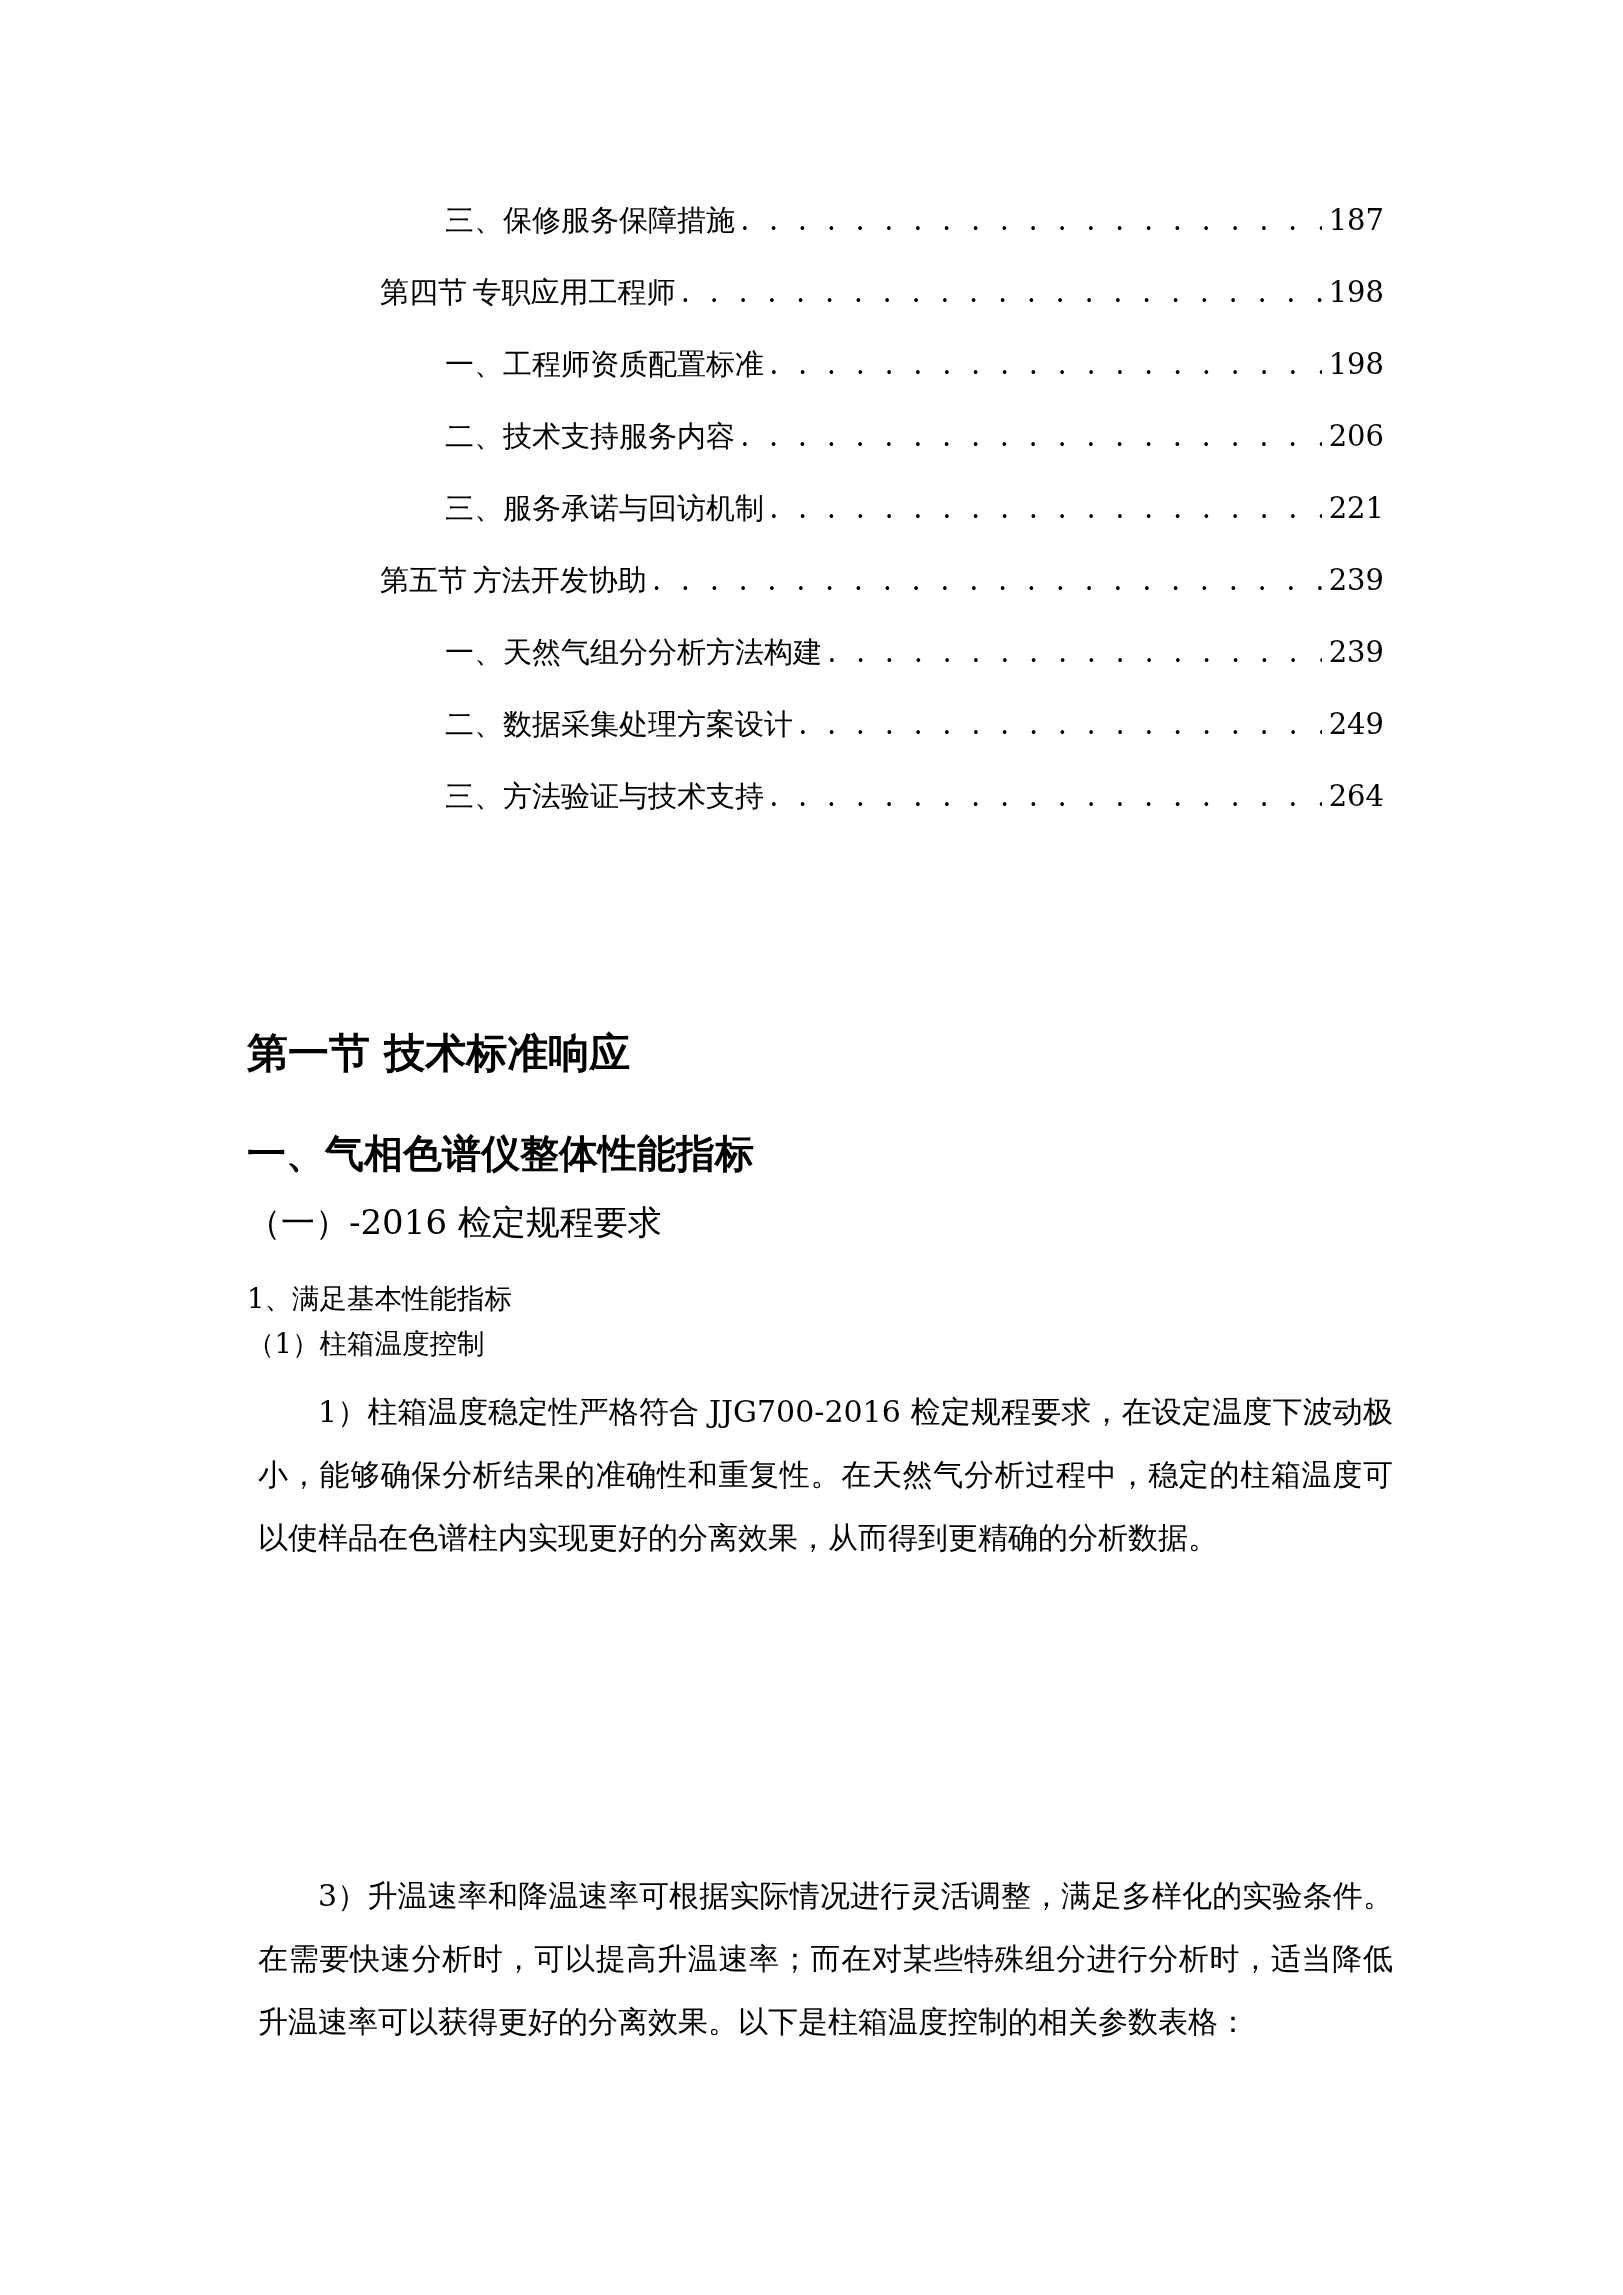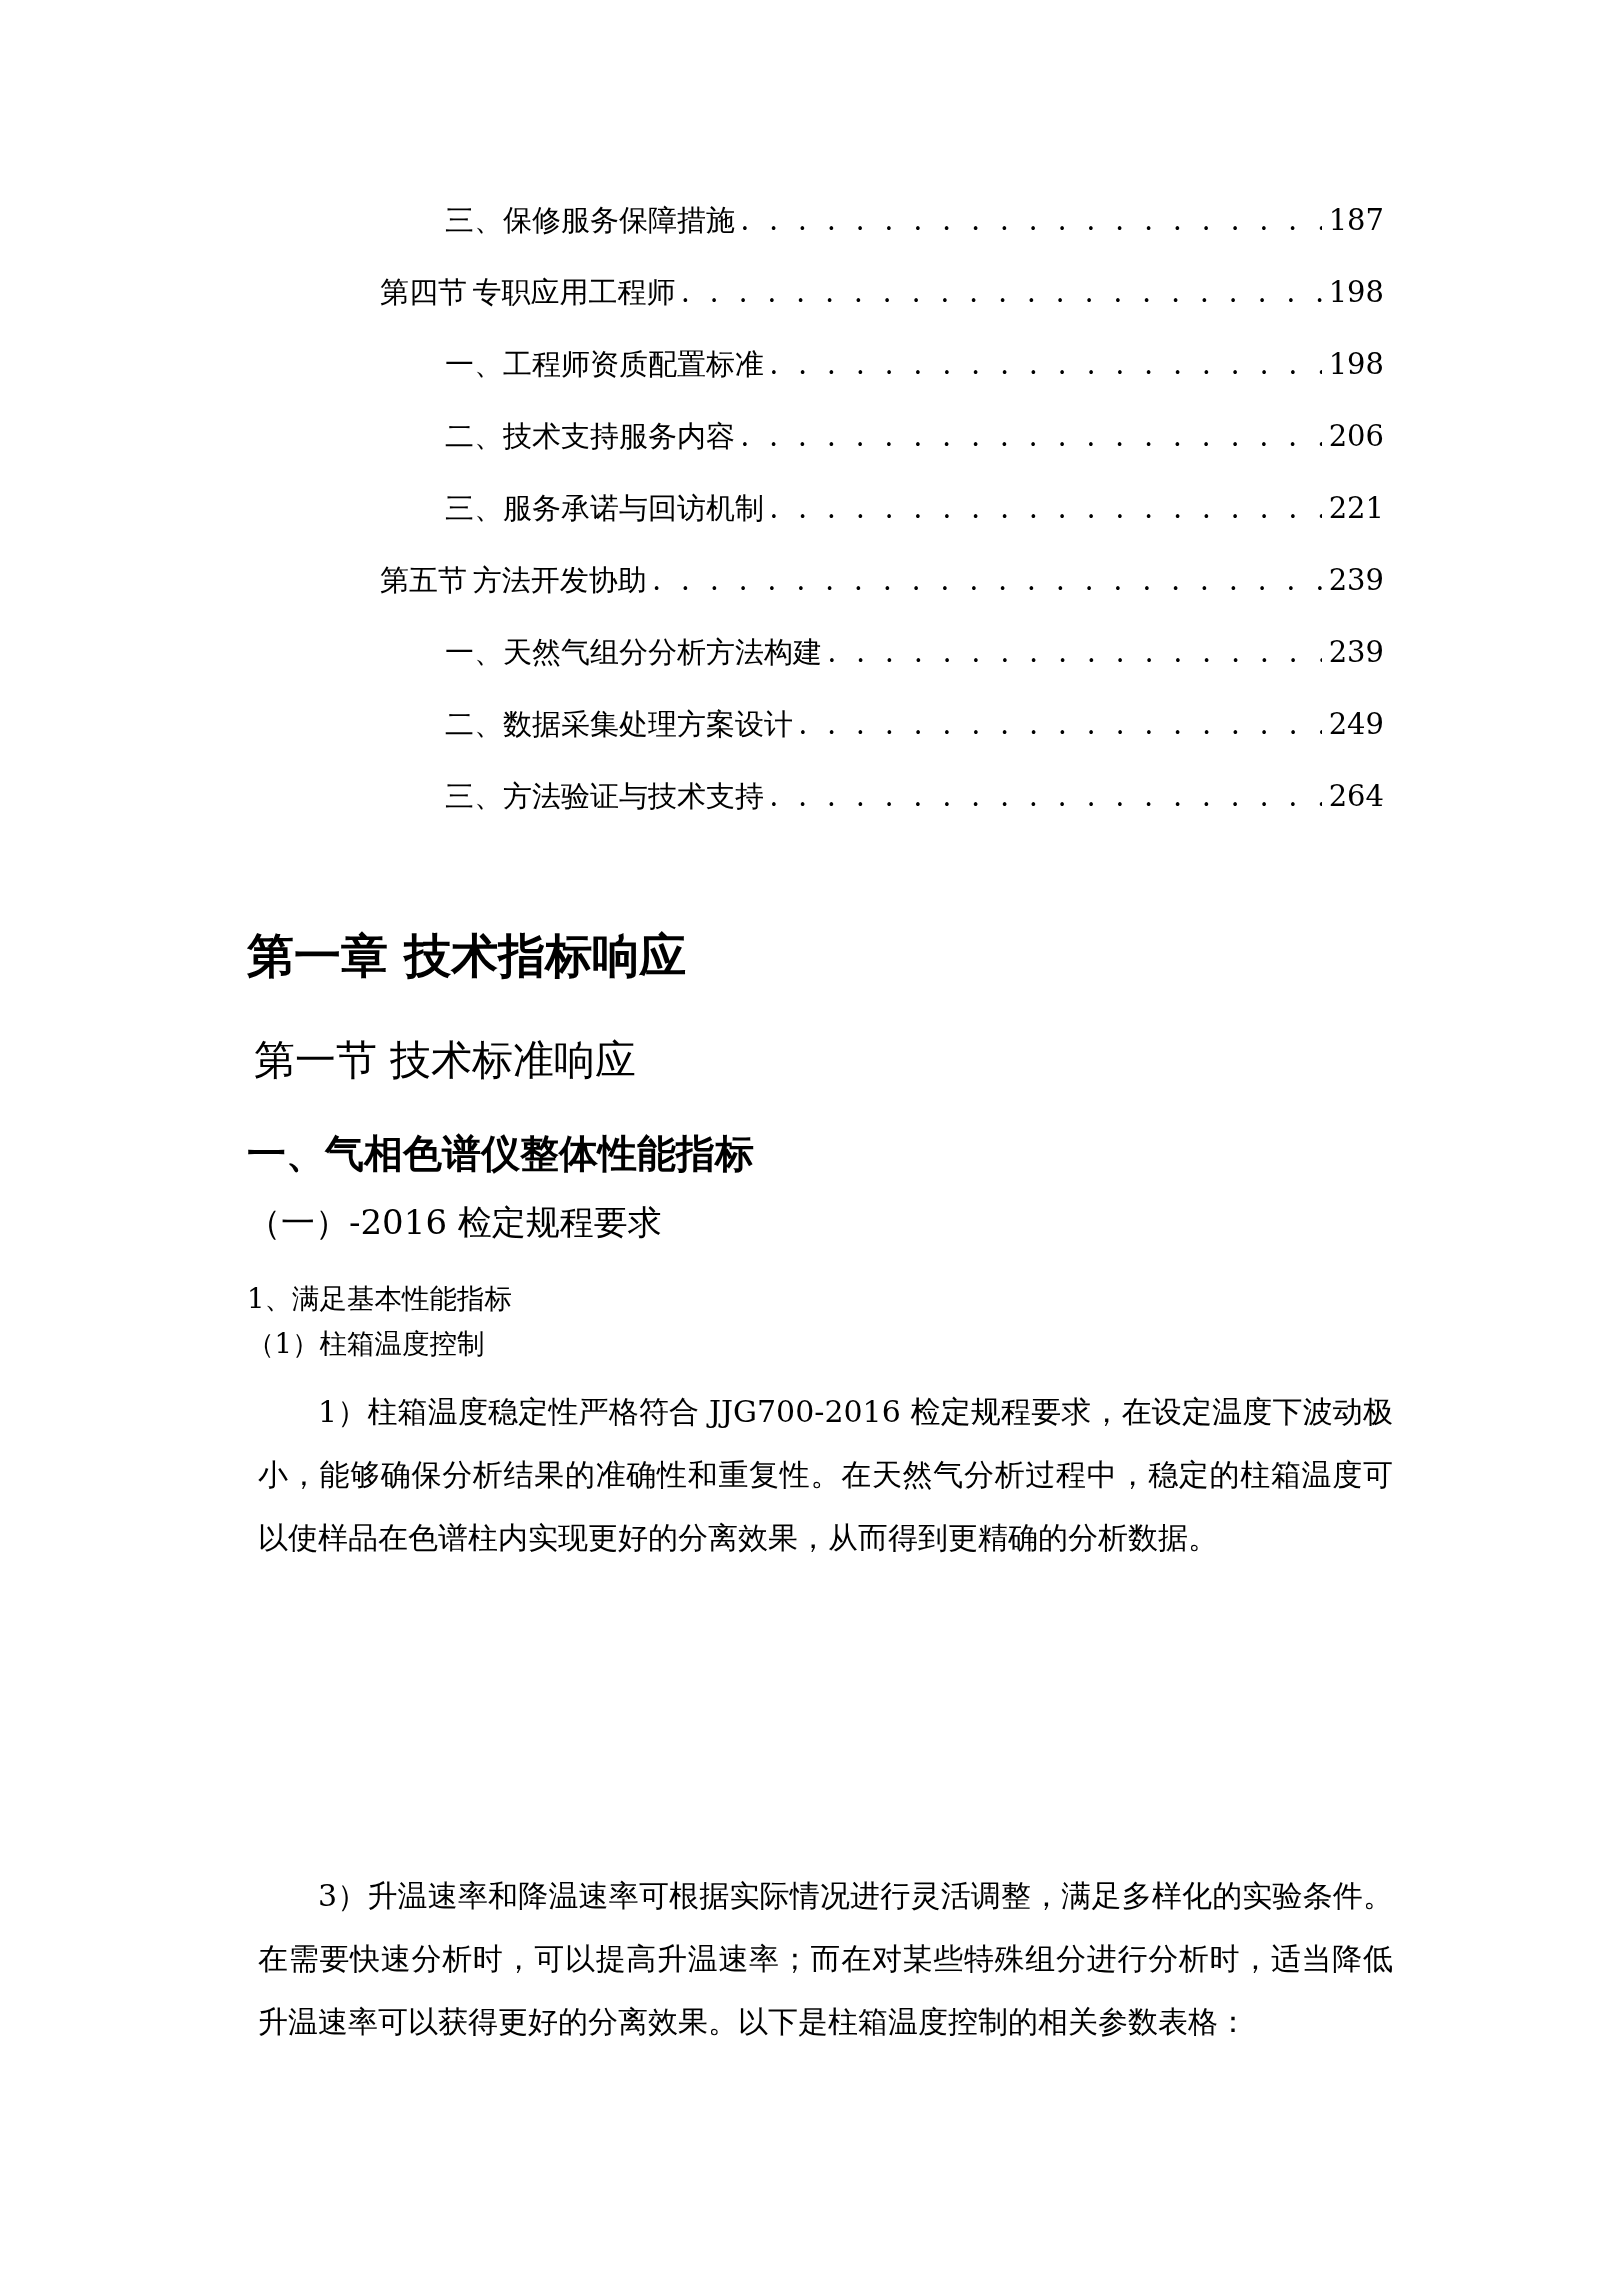--- a/index.html
+++ b/index.html
@@ -13,21 +13,21 @@
              font-size: 29px; line-height: 39px; white-space: nowrap; right: 239px; }
   .toc-row.lvl2 { left: 380px; }
   .toc-row.lvl3 { left: 445px; }
   .toc-num { display: inline-block; width: 82px; }
   .toc-title { flex: 0 0 auto; margin-top: 23px; }
   .toc-leader { flex: 1 1 auto; overflow: hidden; letter-spacing: 5.2px; margin: 0 6.5px 0 5.2px; color: #000; }
   .toc-leader::before { content: ". . . . . . . . . . . . . . . . . . . . . . . . . . . . . . . . . . . . . . . . . . . . . . . . . . . . . . . . . . . . . . . . . . . . ."; }
   .toc-page { flex: 0 0 auto; text-align: center; }
   h1.chapter { position: absolute; left: 247px; top: 924px; margin: 0; font-size: 47px; font-weight: bold;
                font-family: "DejaVu Sans", "Liberation Sans", sans-serif; line-height: 63px; white-space: nowrap; }
-  h2.section { position: absolute; left: 247px; top: 1026px; margin: 7px; font-size: 41px; font-weight: normal;
+  h2.section { position: absolute; left: 247px; top: 1026px; margin: 0; font-size: 41px; font-weight: bold;
                font-family: "DejaVu Sans", "Liberation Sans", sans-serif; line-height: 55px; white-space: nowrap; }
   h3.sub { position: absolute; left: 247px; top: 1127px; margin: 0; font-size: 39px; font-weight: bold;
            font-family: "DejaVu Sans", "Liberation Sans", sans-serif; line-height: 54px; white-space: nowrap; }
   .h4 { position: absolute; left: 247px; top: 1199px; font-size: 34px; line-height: 47px; white-space: nowrap; }
   .h5 { position: absolute; left: 247px; top: 1263px; font-size: 27.5px; line-height: 39px; white-space: nowrap; margin-top: 16px; }
   .h6 { position: absolute; left: 247px; top: 1324px; font-size: 27.5px; line-height: 39px; white-space: nowrap; }
   .para { position: absolute; left: 247px; width: 1135px; font-size: 30px; line-height: 63px;
           text-indent: 60px; text-align: justify; margin: 11px; }
   .p1 { top: 1369px; }
   .p2 { top: 1644px; }
@@ -90,21 +90,20 @@
       <span class="toc-page">249</span>
     </div>
     <div class="toc-row lvl3" style="top:777px">
       <span class="toc-num">三、</span>
       <span class="toc-title">方法验证与技术支持</span>
       <span class="toc-leader"></span>
       <span class="toc-page">264</span>
     </div>
   </div>
 
-  <h1 class="chapter">第一章  技术指标响应</h1>
   <h2 class="section">第一节  技术标准响应</h2>
   <h3 class="sub">一、气相色谱仪整体性能指标</h3>
   <div class="h4">（一）-2016 检定规程要求</div>
   <div class="h5">1、满足基本性能指标</div>
   <div class="h6">（1）柱箱温度控制</div>
 
   <p class="para p1">1）柱箱温度稳定性严格符合 JJG700-2016 检定规程要求，在设定温度下波动极小，能够确保分析结果的准确性和重复性。在天然气分析过程中，稳定的柱箱温度可以使样品在色谱柱内实现更好的分离效果，从而得到更精确的分析数据。</p>
   <p class="para p3">3）升温速率和降温速率可根据实际情况进行灵活调整，满足多样化的实验条件。在需要快速分析时，可以提高升温速率；而在对某些特殊组分进行分析时，适当降低升温速率可以获得更好的分离效果。以下是柱箱温度控制的相关参数表格：</p>
 
 </div>

